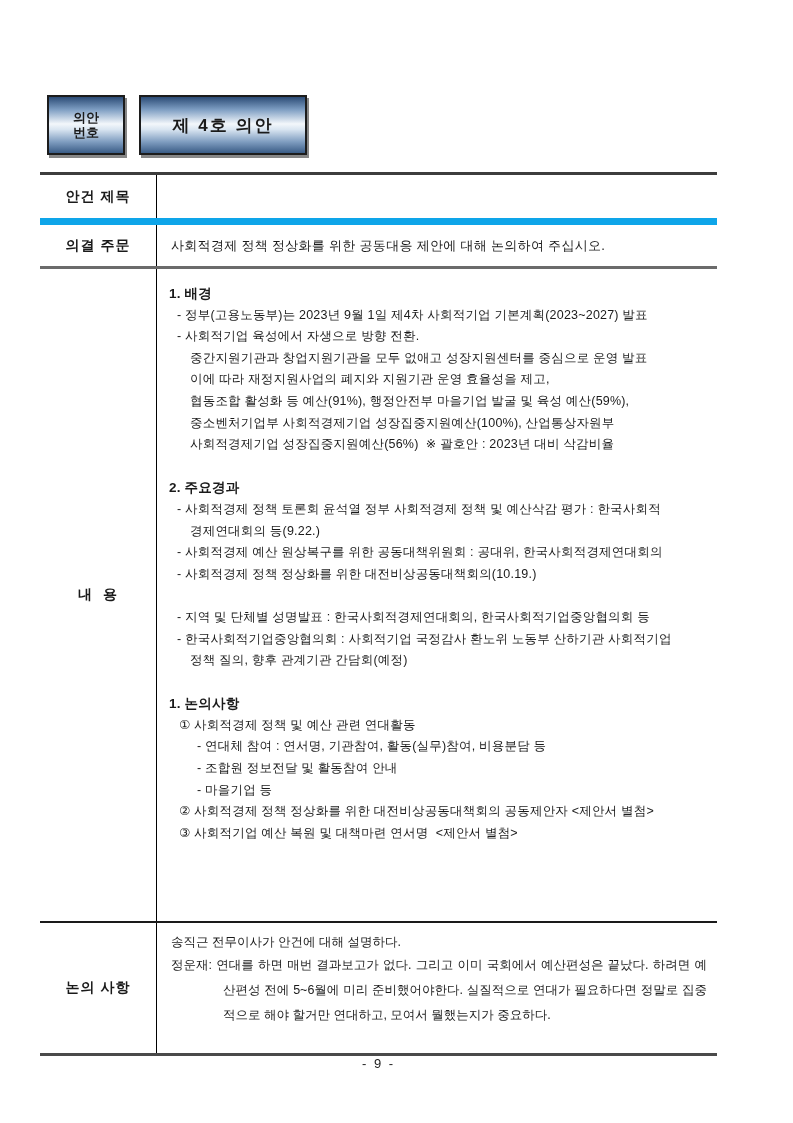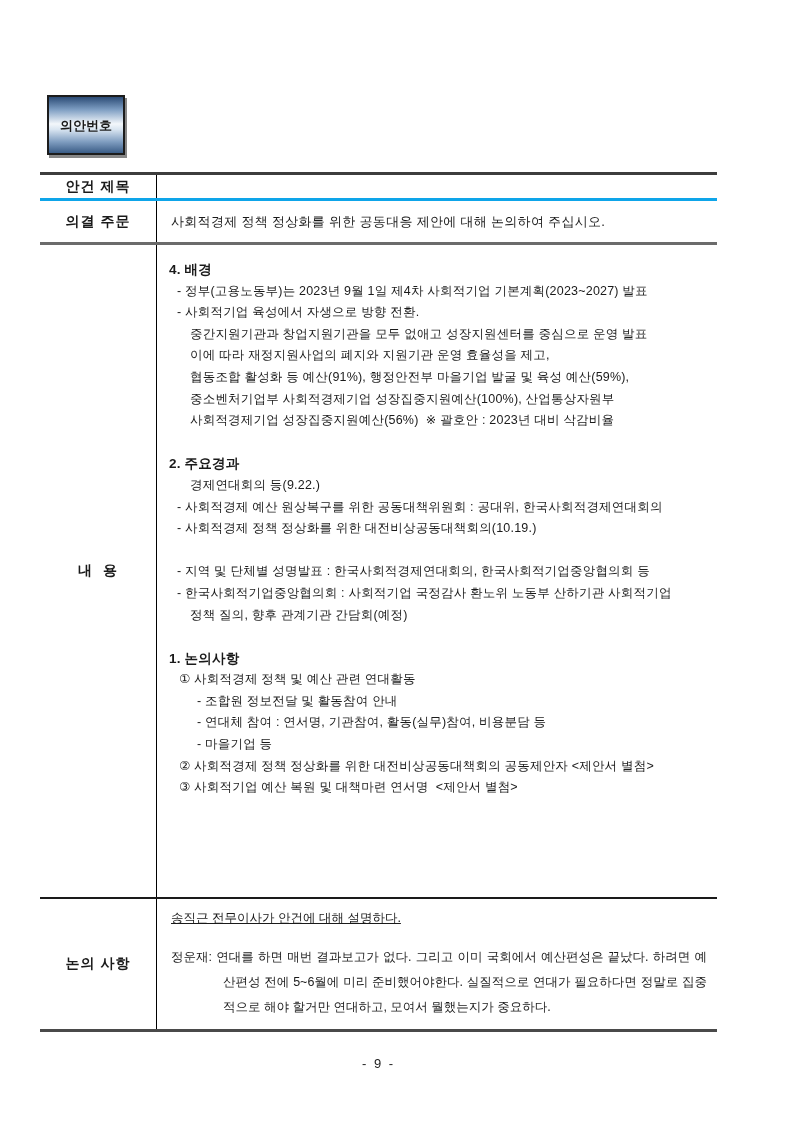--- a/index.html
+++ b/index.html
@@ -13,27 +13,27 @@
   .badge-wrap { position:absolute; left:47px; top:95px; display:flex; }
   .badge {
     border:2px solid #1c1c1c;
     background:linear-gradient(180deg, var(--grad-top,#2c4c76) 0%, #7c9cc1 22%,
                var(--grad-mid,#f3f7fb) 48%, #d9e5f1 58%, #7f9dc0 80%,
                var(--grad-bottom,#3a5c86) 100%);
     box-shadow:2px 3px 0 rgba(70,70,70,.65);
     display:flex; align-items:center; justify-content:center;
     height:60px;
   }
-  .badge-number { width:78px; flex-direction:row; font-size:13px; font-weight:bold; line-height:15px; }
+  .badge-number { width:78px; flex-direction:column; font-size:13px; font-weight:bold; line-height:15px; }
   .badge-gap { width:14px; }
   .badge-title { width:168px; font-size:17px; font-weight:bold; letter-spacing:2px; }
   
   .doc-table { position:absolute; left:40px; top:172px; width:677px; border-top:3px solid #3d3d3d; }
   .row { display:flex; width:100%; }
-  .row-1 { height:26px; border-bottom:3px solid #0ea5e9; }
+  .row-1 { height:50px; border-bottom:7px solid #0ea5e9; }
   .row-2 { height:44px; border-bottom:3px solid #6b6b6b; }
   .row-3 { height:654px; border-bottom:2px solid #1a1a1a; }
   .row-4 { height:133px; border-bottom:3px solid #4a4a4a; }
   .cell-label {
     width:117px; border-right:1px solid #000;
     display:flex; align-items:center; justify-content:center;
     font-size:14px; font-weight:bold; white-space:pre; letter-spacing:1px;
   }
   .cell-value {
     flex:1; overflow:hidden; font-size:13px;
@@ -42,75 +42,79 @@
   
   .cell-content { padding-top:14px; }
   .cl { height:21.6px; line-height:21.6px; white-space:pre; font-size:12.5px; letter-spacing:.2px; }
   .cl-heading { font-weight:bold; font-size:13.5px; padding-left:12px; }
   .cl-item    { padding-left:20px; }
   .cl-cont    { padding-left:33px; }
   .cl-circle  { padding-left:22px; }
   .cl-subitem { padding-left:40px; }
   
   .cell-discussion { padding:9px 10px 0 14px; font-size:12.5px; }
-  .disc-intro { line-height:21px; margin-bottom:16px; white-space:pre;text-decoration:underline; }
+  .disc-intro { line-height:21px; margin-bottom:0; white-space:pre; }
   .disc-para { line-height:25px; padding-left:52px; text-indent:-52px; text-align:justify; }
   
   .page-footer {
     position:absolute; left:40px; top:1056px; width:677px;
     text-align:center; font-size:13px; letter-spacing:2px; color:#222;
   }
 </style>
 </head>
 <body>
 
 <div class="badge-wrap">
   <div class="badge badge-number">
     <span>의안</span>
     <span>번호</span>
   </div>
   <div class="badge-gap"></div>
+  <div class="badge badge-title">
+    <span>제 4호 의안</span>
+  </div>
 </div>
 
 <div class="doc-table">
 
   <div class="row row-1">
     <div class="cell-label">안건 제목</div>
   </div>
 
   <div class="row row-2">
     <div class="cell-label">의결 주문</div>
     <div class="cell-value cell-simple">사회적경제 정책 정상화를 위한 공동대응 제안에 대해 논의하여 주십시오.</div>
   </div>
 
   <div class="row row-3">
     <div class="cell-label">내  용</div>
     <div class="cell-value cell-content">
-        <div class="cl cl-heading">4. 배경</div>
+        <div class="cl cl-heading">1. 배경</div>
         <div class="cl cl-item">- 정부(고용노동부)는 2023년 9월 1일 제4차 사회적기업 기본계획(2023~2027) 발표</div>
         <div class="cl cl-item">- 사회적기업 육성에서 자생으로 방향 전환.</div>
         <div class="cl cl-cont">중간지원기관과 창업지원기관을 모두 없애고 성장지원센터를 중심으로 운영 발표</div>
         <div class="cl cl-cont">이에 따라 재정지원사업의 폐지와 지원기관 운영 효율성을 제고,</div>
         <div class="cl cl-cont">협동조합 활성화 등 예산(91%), 행정안전부 마을기업 발굴 및 육성 예산(59%),</div>
         <div class="cl cl-cont">중소벤처기업부 사회적경제기업 성장집중지원예산(100%), 산업통상자원부</div>
         <div class="cl cl-cont">사회적경제기업 성장집중지원예산(56%)  ※ 괄호안 : 2023년 대비 삭감비율</div>
         <div class="cl cl-blank">&nbsp;</div>
         <div class="cl cl-heading">2. 주요경과</div>
+        <div class="cl cl-item">- 사회적경제 정책 토론회 윤석열 정부 사회적경제 정책 및 예산삭감 평가 : 한국사회적</div>
         <div class="cl cl-cont">경제연대회의 등(9.22.)</div>
         <div class="cl cl-item">- 사회적경제 예산 원상복구를 위한 공동대책위원회 : 공대위, 한국사회적경제연대회의</div>
         <div class="cl cl-item">- 사회적경제 정책 정상화를 위한 대전비상공동대책회의(10.19.)</div>
         <div class="cl cl-blank">&nbsp;</div>
         <div class="cl cl-item">- 지역 및 단체별 성명발표 : 한국사회적경제연대회의, 한국사회적기업중앙협의회 등</div>
         <div class="cl cl-item">- 한국사회적기업중앙협의회 : 사회적기업 국정감사 환노위 노동부 산하기관 사회적기업</div>
         <div class="cl cl-cont">정책 질의, 향후 관계기관 간담회(예정)</div>
         <div class="cl cl-blank">&nbsp;</div>
         <div class="cl cl-heading">1. 논의사항</div>
         <div class="cl cl-circle">① 사회적경제 정책 및 예산 관련 연대활동</div>
+        <div class="cl cl-subitem">- 연대체 참여 : 연서명, 기관참여, 활동(실무)참여, 비용분담 등</div>
         <div class="cl cl-subitem">- 조합원 정보전달 및 활동참여 안내</div>
-        <div class="cl cl-subitem">- 연대체 참여 : 연서명, 기관참여, 활동(실무)참여, 비용분담 등</div>
         <div class="cl cl-subitem">- 마을기업 등</div>
         <div class="cl cl-circle">② 사회적경제 정책 정상화를 위한 대전비상공동대책회의 공동제안자 &lt;제안서 별첨&gt;</div>
         <div class="cl cl-circle">③ 사회적기업 예산 복원 및 대책마련 연서명  &lt;제안서 별첨&gt;</div>
       </div>
   </div>
 
   <div class="row row-4">
     <div class="cell-label">논의 사항</div>
     <div class="cell-value cell-discussion">
       <div class="disc-intro">송직근 전무이사가 안건에 대해 설명하다.</div>

